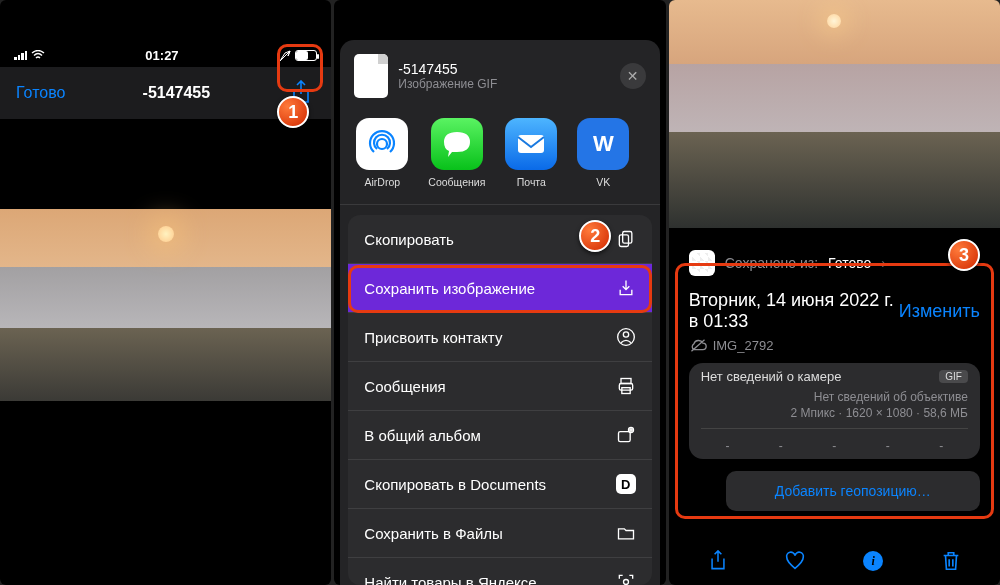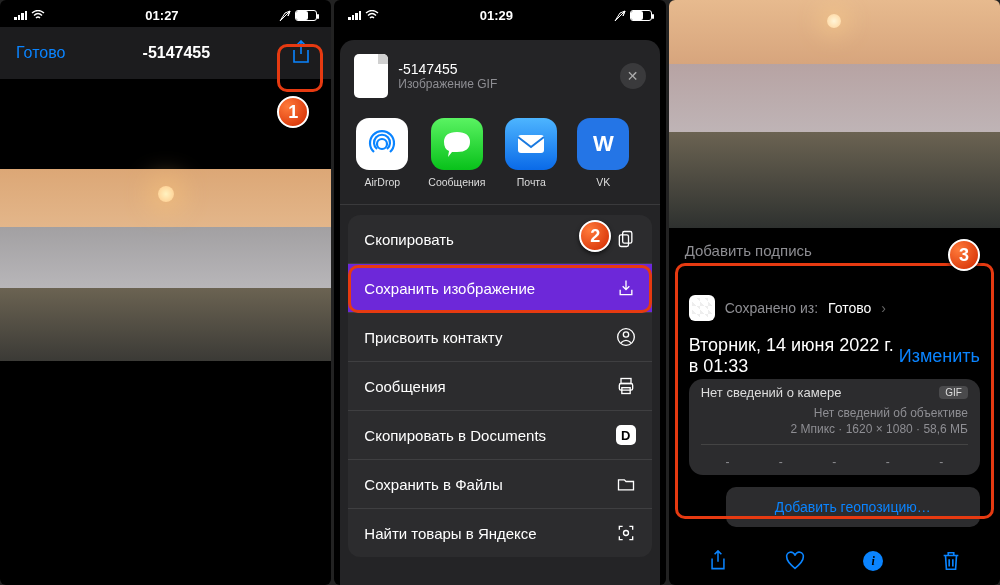--- a/index.html
+++ b/index.html
@@ -31,20 +31,21 @@
     color: var(--text);
   }
   
   .status {
     display: flex;
     justify-content: space-between;
     align-items: center;
     padding: 8px 14px 4px;
     font-size: 13px;
     font-weight: 600;
+    margin-top: 40px;
   }
   .status .right { display: flex; gap: 4px; align-items: center; }
   .bars {
     display: inline-flex; gap: 1px; align-items: flex-end; height: 10px;
   }
   .bars i { width: 2.5px; background: #fff; display: block; }
   .bars i:nth-child(1){height:3px}.bars i:nth-child(2){height:5px}.bars i:nth-child(3){height:7px}.bars i:nth-child(4){height:9px}
   .batt {
     width: 22px; height: 11px; border:1px solid #fff; border-radius:3px; position:relative;
   }
@@ -298,20 +299,28 @@
       </div>
       <div class="act">
         <span>Сообщения</span>
         <svg viewBox="0 0 24 24">
             <rect x="6" y="3" width="12" height="6"></rect>
             <rect x="4" y="9" width="16" height="8" rx="2"></rect>
             <rect x="7" y="14" width="10" height="7"></rect>
           </svg>
       </div>
       <div class="act">
+        <span>В общий альбом</span>
+        <svg viewBox="0 0 24 24">
+            <rect x="3" y="8" width="14" height="12" rx="2"></rect>
+            <circle cx="18" cy="6" r="3"></circle>
+            <path d="M18 3 V9 M15 6 H21"></path>
+          </svg>
+      </div>
+      <div class="act">
         <span>Скопировать в Documents</span>
         <span style="width:20px;height:20px;border-radius:5px;background:#fff;color:#000;display:flex;align-items:center;justify-content:center;font-weight:800;font-size:13px;">D</span>
       </div>
       <div class="act">
         <span>Сохранить в Файлы</span>
         <svg viewBox="0 0 24 24">
             <path d="M3 7 L3 19 L21 19 L21 9 L12 9 L10 7 Z"></path>
           </svg>
       </div>
       <div class="act">
@@ -323,32 +332,37 @@
       </div>
     </div>
   </div>
 
   <div class="hl-box" style="top:265px;left:14px;right:14px;height:48px;"></div>
   <div class="badge" style="top:220px;left:245px;">2</div>
 </div>
 
 <div class="phone">
   <div class="beach-tall"></div>
-  <div class="caption-row">Добавить подпись</div>
 
   <div class="info-panel">
     <div class="saved-row">
       <span class="saved-thumb"></span>
       <span>Сохранено из:</span>
       <span class="pill">Готово</span>
       <span class="chev">›</span>
     </div>
     <div class="date-row">
       <span>Вторник, 14 июня 2022 г. в 01:33</span>
       <span class="edit">Изменить</span>
+    </div>
+    <div class="fname-row">
+      <span class="cloud-ic"><svg viewBox="0 0 22 16">
+            <path d="M6 13 H17 A4 4 0 0 0 17 5 A6 6 0 0 0 6 6 A4 4 0 0 0 6 13 Z M3 15 L19 1"></path>
+          </svg></span>
+      <span>IMG_2792</span>
     </div>
     <div class="cam-box">
       <div class="row1">
         <span>Нет сведений о камере</span>
         <span class="gif-tag">GIF</span>
       </div>
       <div class="sec">Нет сведений об объективе</div>
       <div class="sec">2 Мпикс  ·  1620 × 1080  ·  58,6 МБ</div>
       <div class="dash-row">
           <span>-</span>

